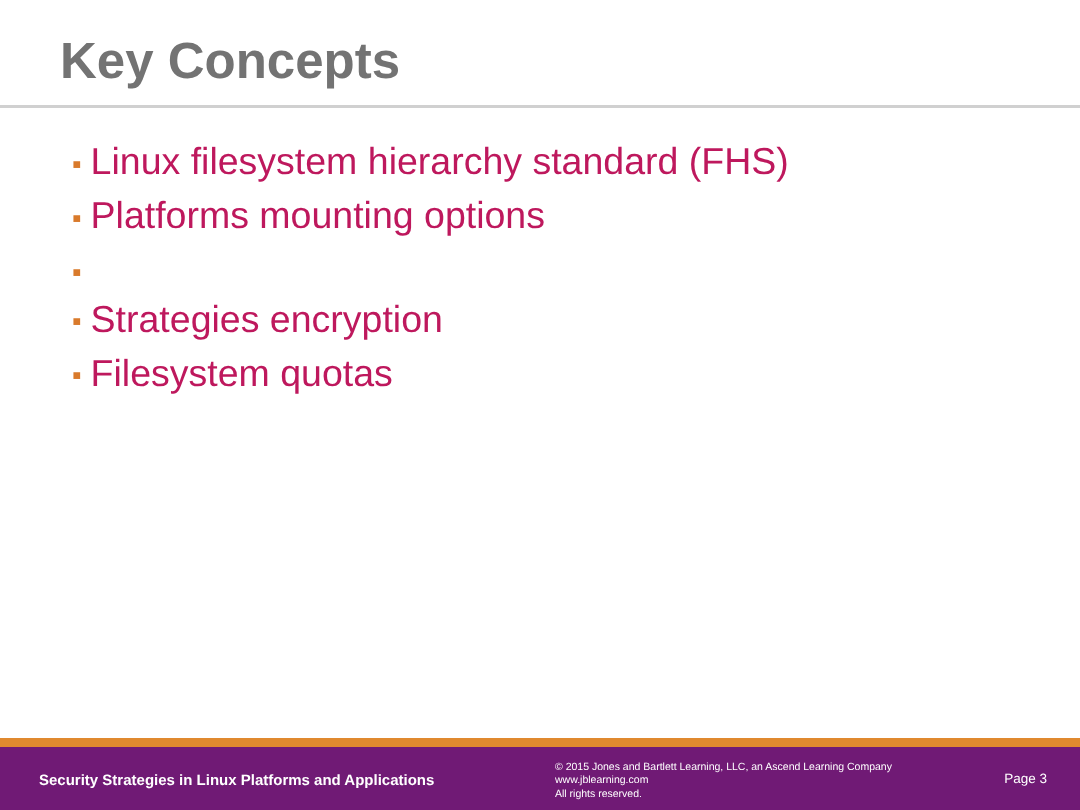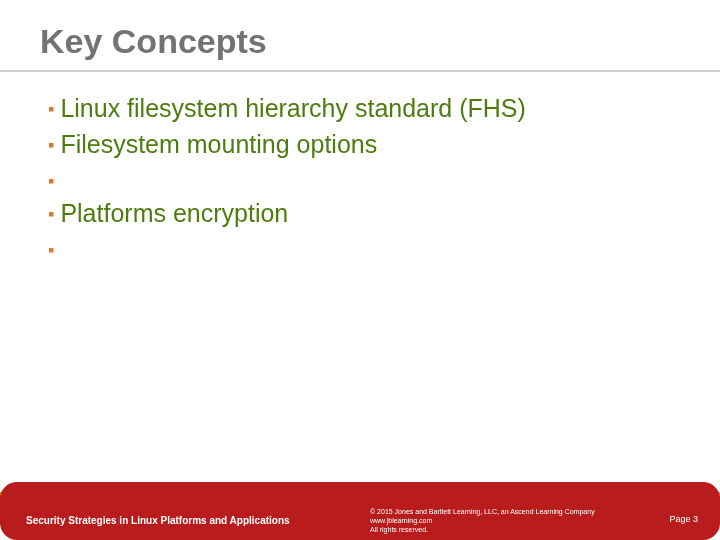--- a/index.html
+++ b/index.html
@@ -47,21 +47,21 @@
     line-height: 1.28;
   }
   .bullet-marker {
     color: #d97a2b;
     font-size: 18px;
     margin-right: 6px;
     margin-top: 6px;
     font-weight: bold;
   }
   .bullet-text {
-    color: #4d7c0f;
+    color: #be185d;
     font-size: 25px;
   }
   .footer {
     position: absolute;
     left: 0;
     bottom: 0;
     width: 720px;
     height: 48px;
   }
   .footer-orange {
@@ -70,24 +70,23 @@
     bottom: 42px;
     width: 720px;
     height: 6px;
     background: #e0892f;
   }
   .footer-blue {
     position: absolute;
     left: 0;
     bottom: 0;
     width: 720px;
-    height: 58px;
-    background: #b91c1c;
+    height: 42px;
+    background: #701a75;
     color: #fff;
-    border-radius: 17px;
   }
   .footer-left {
     position: absolute;
     left: 26px;
     bottom: 14px;
     font-size: 10px;
     font-weight: bold;
   }
   .footer-center {
     position: absolute;
@@ -112,31 +111,32 @@
   <div class="title">Key Concepts</div>
   <div class="title-underline"></div>
 
   <div class="body">
     <div class="bullet-row">
       <span class="bullet-marker">▪</span>
       <span class="bullet-text">Linux filesystem hierarchy standard (FHS)</span>
     </div>
     <div class="bullet-row">
       <span class="bullet-marker">▪</span>
-      <span class="bullet-text">Filesystem mounting options</span>
+      <span class="bullet-text">Platforms mounting options</span>
     </div>
     <div class="bullet-row">
       <span class="bullet-marker">▪</span>
     </div>
     <div class="bullet-row">
       <span class="bullet-marker">▪</span>
-      <span class="bullet-text">Platforms encryption</span>
+      <span class="bullet-text">Strategies encryption</span>
     </div>
     <div class="bullet-row">
       <span class="bullet-marker">▪</span>
+      <span class="bullet-text">Filesystem quotas</span>
     </div>
   </div>
 
   <div class="footer">
     <div class="footer-orange"></div>
     <div class="footer-blue">
       <div class="footer-left">Security Strategies in Linux Platforms and Applications</div>
       <div class="footer-center">
         <span class="line">© 2015 Jones and Bartlett Learning, LLC, an Ascend Learning Company</span>
         <span class="line">www.jblearning.com</span>

